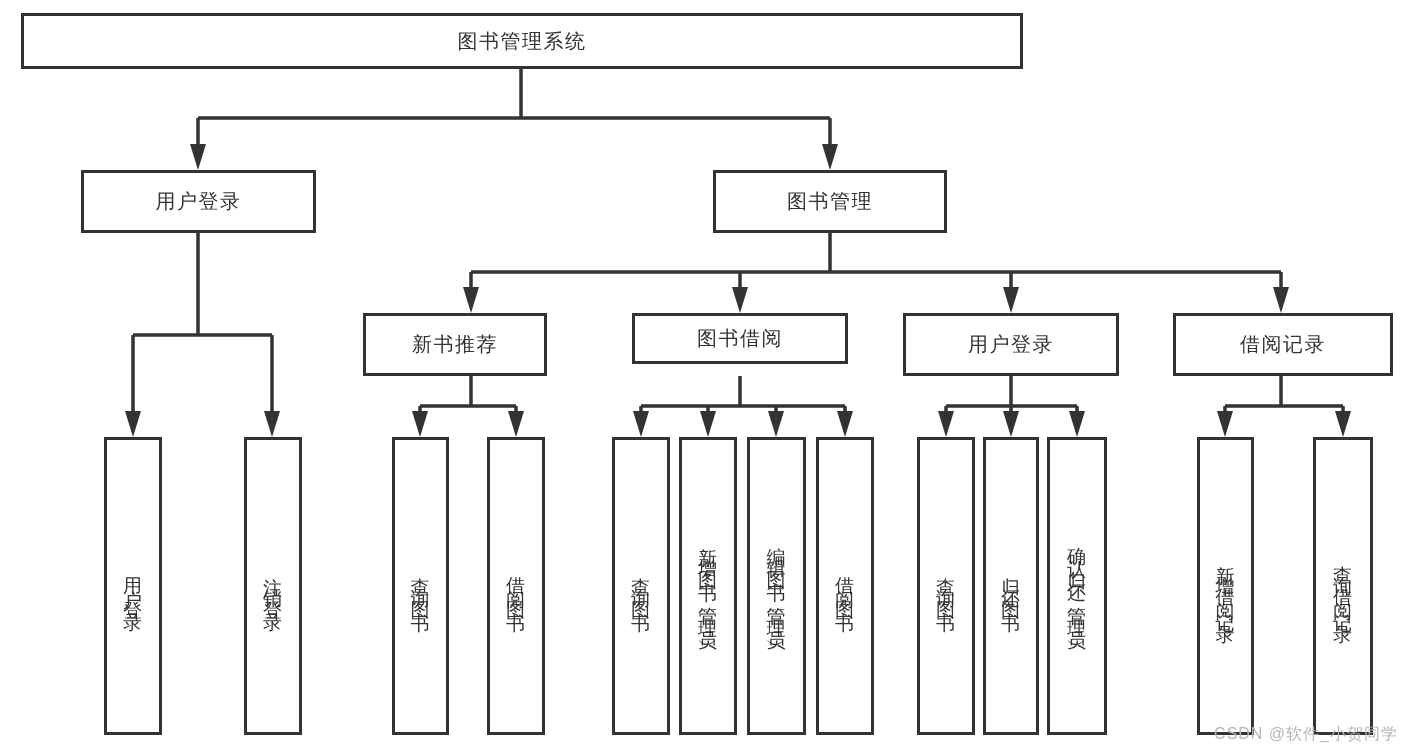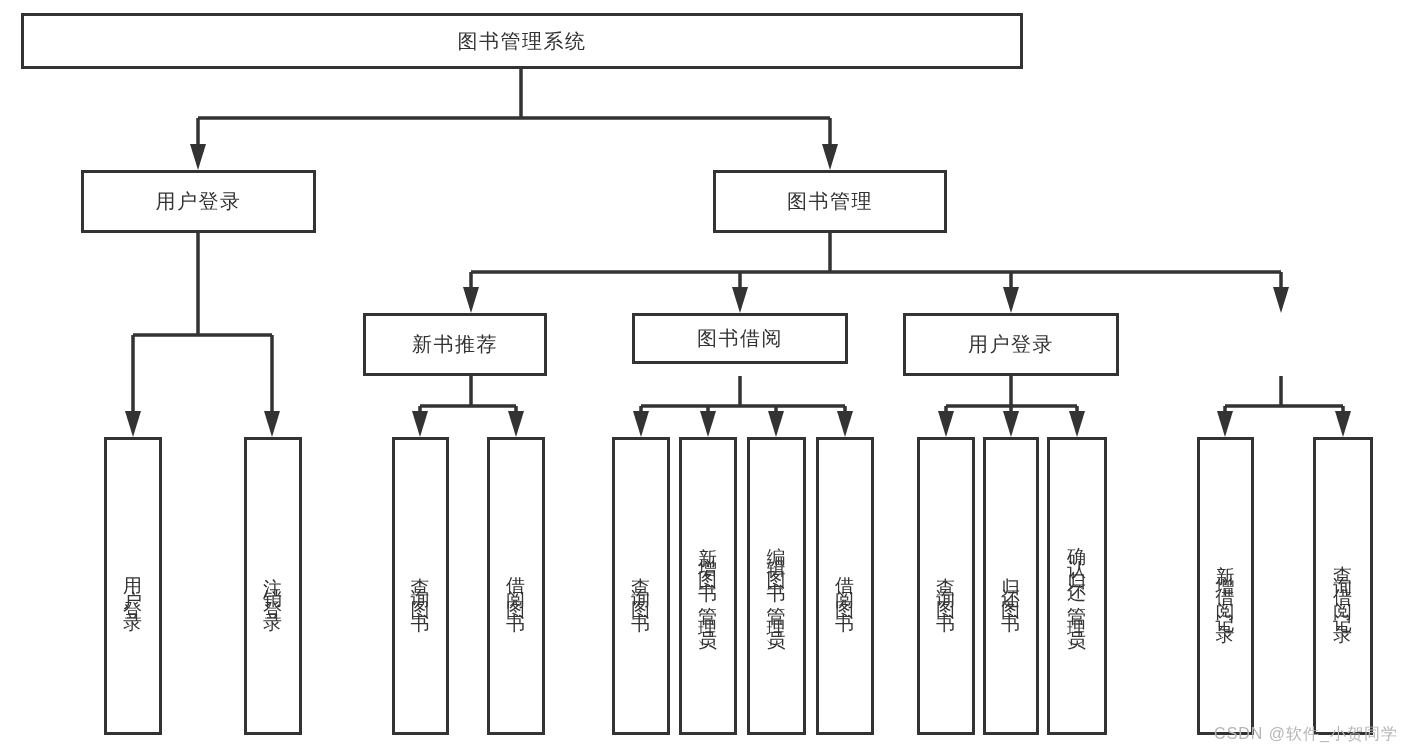--- a/index.html
+++ b/index.html
@@ -87,20 +87,23 @@
 
   <div class="node h" style="left:363px; top:313px; width:184px; height:63px;">
     <span>新书推荐</span>
   </div>
   <div class="node h" style="left:632px; top:313px; width:216px; height:51px;">
     <span>图书借阅</span>
   </div>
   <div class="node h" style="left:903px; top:313px; width:216px; height:63px;">
     <span>用户登录</span>
   </div>
+  <div class="node h" style="left:1173px; top:313px; width:220px; height:63px;">
+    <span>借阅记录</span>
+  </div>
 
   <div class="node v" style="left:104px; top:437px; width:58px; height:298px;">
     <span>用户登录</span>
   </div>
   <div class="node v" style="left:244px; top:437px; width:58px; height:298px;">
     <span>注销登录</span>
   </div>
 
   <div class="node v" style="left:392px; top:437px; width:57px; height:298px;">
     <span>查询图书</span>

